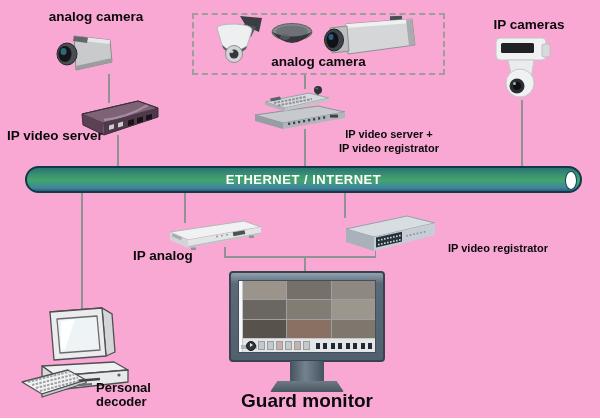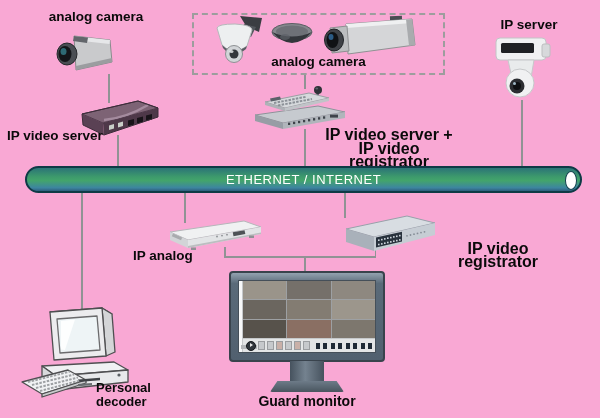--- a/index.html
+++ b/index.html
@@ -1,36 +1,36 @@
 <!DOCTYPE html>
 <html><head>
 <meta charset="utf-8">
 <style>
   html,body{margin:0;padding:0;background:#ffffff;}
   #stage{
     position:relative;width:600px;height:418px;background:#f9a8d4;overflow:hidden;
     font-family:"Liberation Sans","DejaVu Sans",sans-serif;
   }
   .lbl{position:absolute;font-weight:700;color:#0a0a0a;font-size:13.5px;line-height:14px;white-space:nowrap;}
-  .lbl.two{white-space:normal;font-size:16px;line-height:13.5px;text-align:center;}
+  .lbl.two{white-space:normal;font-size:11px;line-height:13.5px;text-align:center;}
   .dev{position:absolute;}
   .dev svg{display:block;width:100%;height:100%;}
   .vline{position:absolute;width:1.5px;background:#909394;}
   .hline{position:absolute;height:1.5px;background:#909394;}
   
   #group-box{position:absolute;left:192px;top:13px;width:253px;height:62px;
     border:2px dashed #9d9d9d;box-sizing:border-box;background:transparent;}
   
   #bus{position:absolute;left:25px;top:166px;width:557px;height:27px;box-sizing:border-box;
     border:2px solid #0f3a46;border-radius:14px;
     background:linear-gradient(180deg,#2b7377 0%,#3d9a6c 38%,#43a46c 55%,#3d85a0 86%,#2e5e7c 100%);}
   #bus-cap{position:absolute;right:3px;top:2.5px;width:10px;height:17px;border-radius:50%;
     background:#ffffff;border:1.5px solid #123f4d;}
   #bus-label{position:absolute;inset:0;display:flex;align-items:center;justify-content:center;
-    color:#ffffff;font-weight:400;font-size:13px;letter-spacing:0.5px;}
+    color:#ffffff;font-weight:700;font-size:13px;letter-spacing:0.5px;}
   
   #monitor-bezel{position:absolute;left:229px;top:271px;width:156px;height:91px;box-sizing:border-box;
     border:2px solid #39434d;border-radius:4px;
     background:linear-gradient(180deg,#93a2b0 0%,#5a6a79 12%,#51606f 100%);}
   #monitor-screen{position:absolute;left:238px;top:280px;width:138px;height:73px;
     background:#ffffff;display:flex;border:1px solid #454f59;box-sizing:border-box;}
   .scr-side{width:23px;background:#f7f8f9;border-right:1px solid #c5c8ca;position:relative;}
   .scr-side::before{content:"";position:absolute;left:3px;right:4px;top:3px;bottom:18px;
     background:repeating-linear-gradient(180deg,#aeb2b5 0 1.5px,transparent 1.5px 4.5px);}
   .scr-side::after{content:"";position:absolute;left:2px;bottom:3px;width:16px;height:4px;background:#b4b7ba;}
@@ -57,21 +57,21 @@
     background:linear-gradient(180deg,#6d7b88,#49555f);clip-path:polygon(10% 0,90% 0,100% 100%,0 100%);}
   
   #lbl-analog-camera{left:38px;top:10px;width:116px;text-align:center;}
   #lbl-analog-cameras{left:193px;top:55px;width:251px;text-align:center;}
   #lbl-ip-camera{left:479px;top:18px;width:100px;text-align:center;}
   #lbl-ip-video-server{left:7px;top:129px;}
   #lbl-ivsr{left:323px;top:128px;width:132px;}
   #lbl-ip-decoder{left:133px;top:249px;}
   #lbl-idr{left:430px;top:228px;width:136px;}
   #lbl-pc{left:96px;top:381px;width:80px;text-align:left;font-size:13px;line-height:14px;white-space:normal;}
-  #lbl-guard{left:236px;top:394px;width:142px;text-align:center;font-size:14px;}
+  #lbl-guard{left:236px;top:394px;width:142px;text-align:center;font-size:19px;}
 </style>
 </head>
 <body>
 
 <div id="stage">
 
   <div class="vline" style="left:108px;top:74px;height:29px;"></div>
   <div class="vline" style="left:117px;top:135px;height:32px;"></div>
   <div class="vline" style="left:304px;top:75px;height:14px;"></div>
   <div class="vline" style="left:304px;top:129px;height:38px;"></div>
@@ -125,21 +125,21 @@
       <polygon points="26,9 92,4 92,8 26,13" fill="#eff0f1"></polygon>
       <polygon points="86,4.5 92,4 95,30 89,30.7" fill="#a9abae"></polygon>
       <polygon points="10,13 27,11 29,36 12,38" fill="#bcbec0" stroke="#8e9092"></polygon>
       <ellipse cx="14" cy="25" rx="9.5" ry="11" fill="#3f4247" stroke="#212428"></ellipse>
       <ellipse cx="12.5" cy="25" rx="6" ry="8" fill="#101215"></ellipse>
       <ellipse cx="11" cy="22" rx="2.5" ry="3" fill="#2b5b84"></ellipse>
     </svg>
   </div>
   <div class="lbl" id="lbl-analog-cameras">analog camera</div>
 
-  <div class="lbl" id="lbl-ip-camera">IP server</div>
+  <div class="lbl" id="lbl-ip-camera">IP cameras</div>
   <div class="dev" style="left:489px;top:33px;width:64px;height:74px;">
     <svg viewBox="0 0 64 74">
       <rect x="7" y="5" width="50" height="22" rx="4" fill="#f0f1f2" stroke="#c2c4c6"></rect>
       <rect x="12" y="10" width="33" height="10" rx="1.5" fill="#1f2124"></rect>
       <rect x="53" y="11" width="8" height="13" rx="2" fill="#d7d9db" stroke="#bcbec0"></rect>
       <path d="M19,27 L45,27 L42,45 Q32,50 23,45 Z" fill="#e9ebec" stroke="#c6c8ca"></path>
       <circle cx="31" cy="50" r="14" fill="#f0f1f2" stroke="#c6c8ca"></circle>
       <circle cx="28" cy="53" r="7.5" fill="#2b2d31"></circle>
       <circle cx="28" cy="53" r="4" fill="#0e1012"></circle>
       <circle cx="25.5" cy="50.5" r="1.5" fill="#9fb7c4"></circle>

